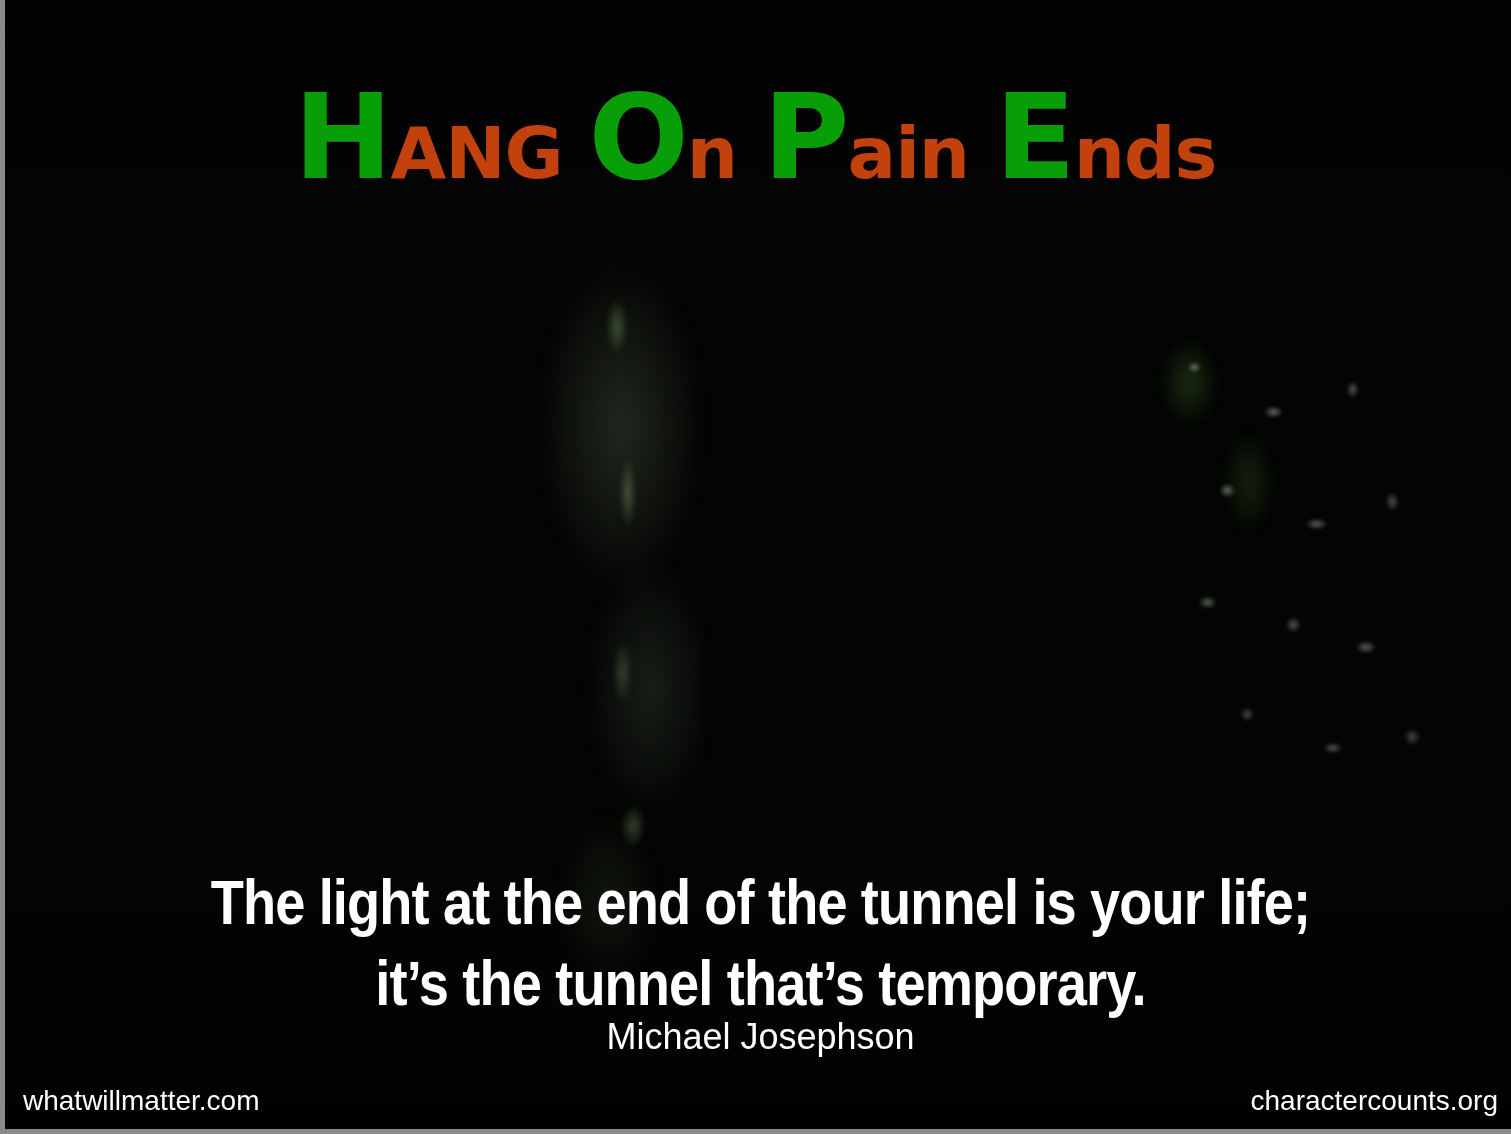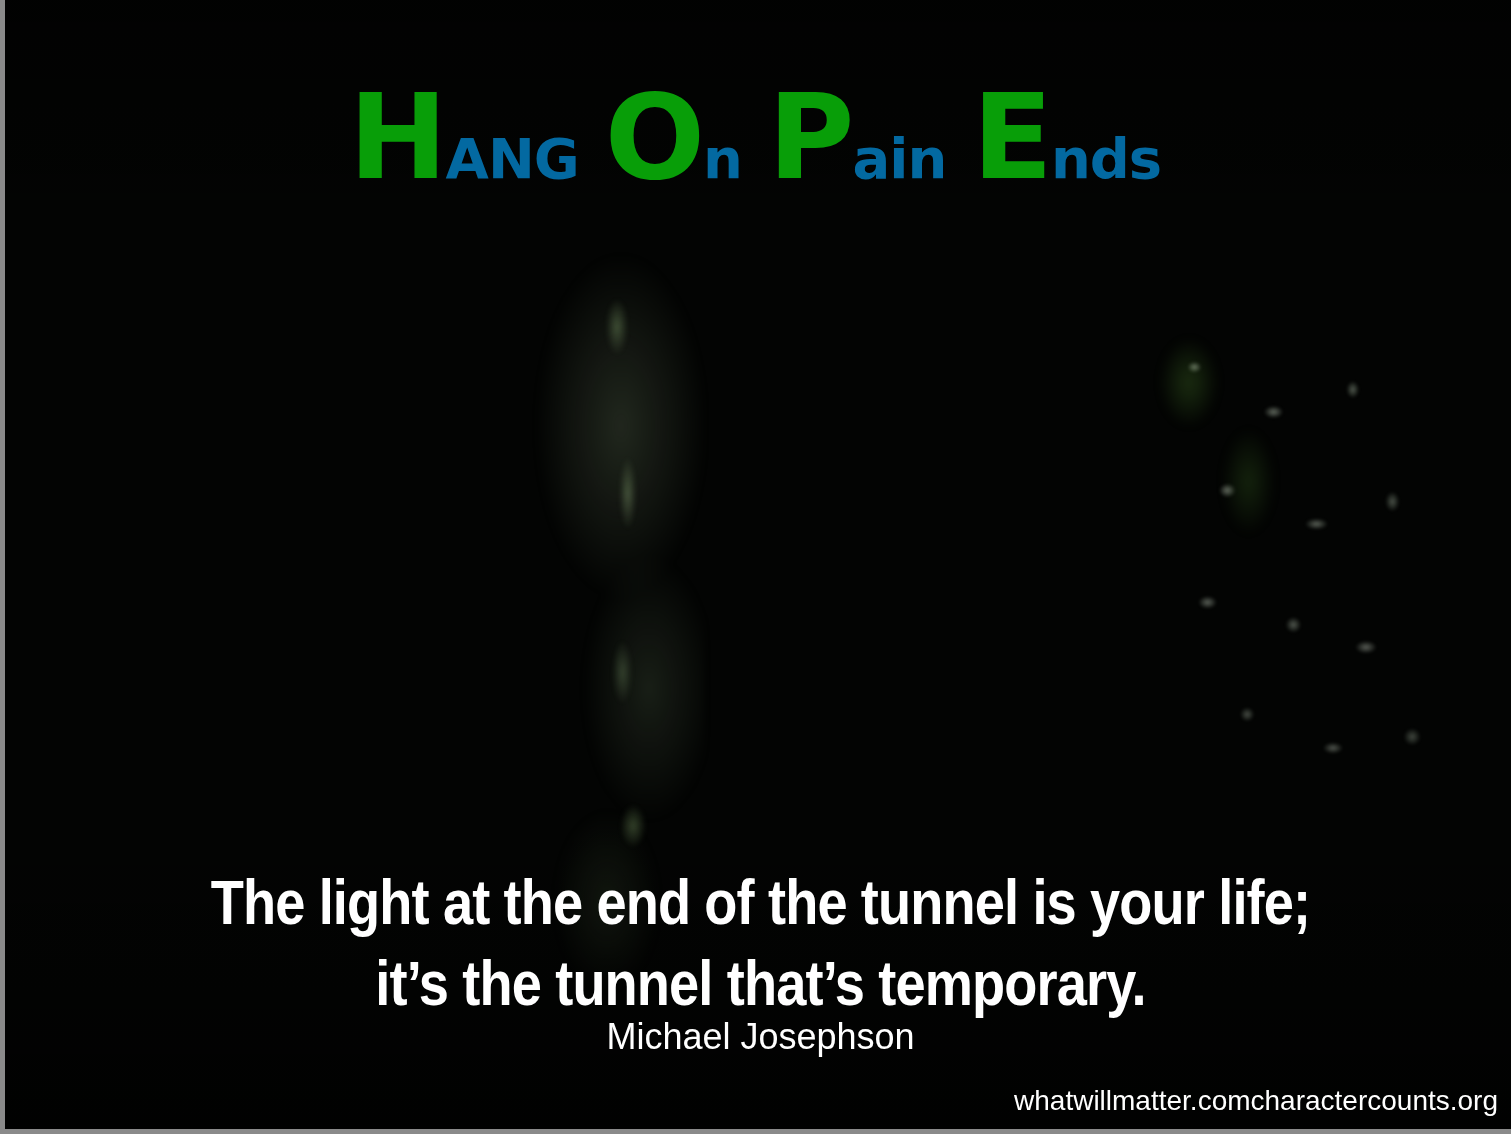--- a/index.html
+++ b/index.html
@@ -260,22 +260,22 @@
     font-family: "DejaVu Sans", sans-serif;
     font-weight: bold;
     letter-spacing: -0.5px;
   }
   .headline .cap {
     font-size: 118px;
     color: #089e08;
     letter-spacing: -2px;
   }
   .headline .rest {
-    font-size: 56px;
-    color: #0369a1;
+    font-size: 72px;
+    color: #c2410c;
     letter-spacing: -1px;
   }
   .headline .word { margin-right: 26px; }
   .headline .word:last-child { margin-right: 11px; }
 
   .quote {
     position: absolute;
     left: 0; top: 862px;
     width: 1511px;
     text-align: center;
@@ -310,21 +310,21 @@
     display: flex;
     align-items: center;
     justify-content: space-between;
     padding: 0 18px;
     box-sizing: border-box;
     color: #ffffff;
     font-family: "Liberation Sans", sans-serif;
     font-size: 28px;
     letter-spacing: 0px;
   }
-  .footer .mid { flex: 1; text-align: right; }
+  .footer .mid { flex: 1; text-align: left; }
   .footer .right { }
 </style>
 </head>
 <body>
 
 <div id="poster">
 
   <div class="photo">
 
     <div class="daylight"></div>

